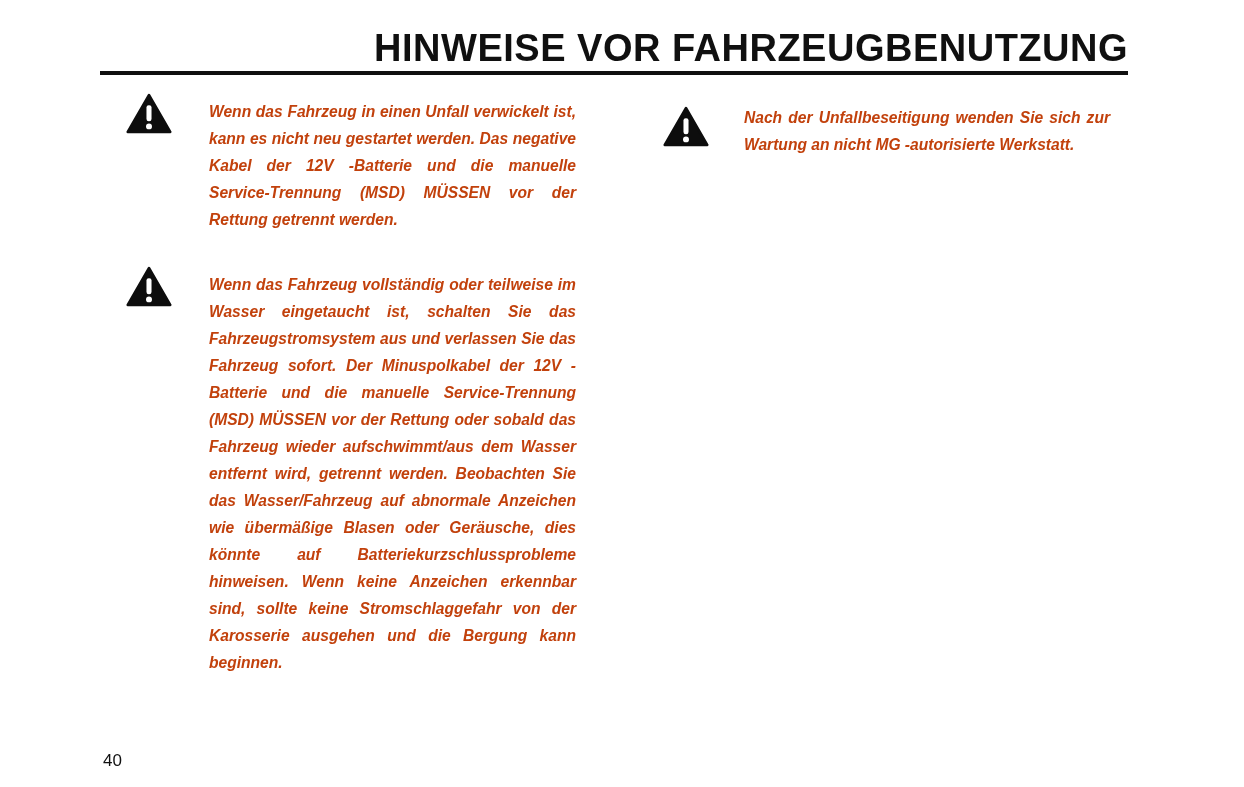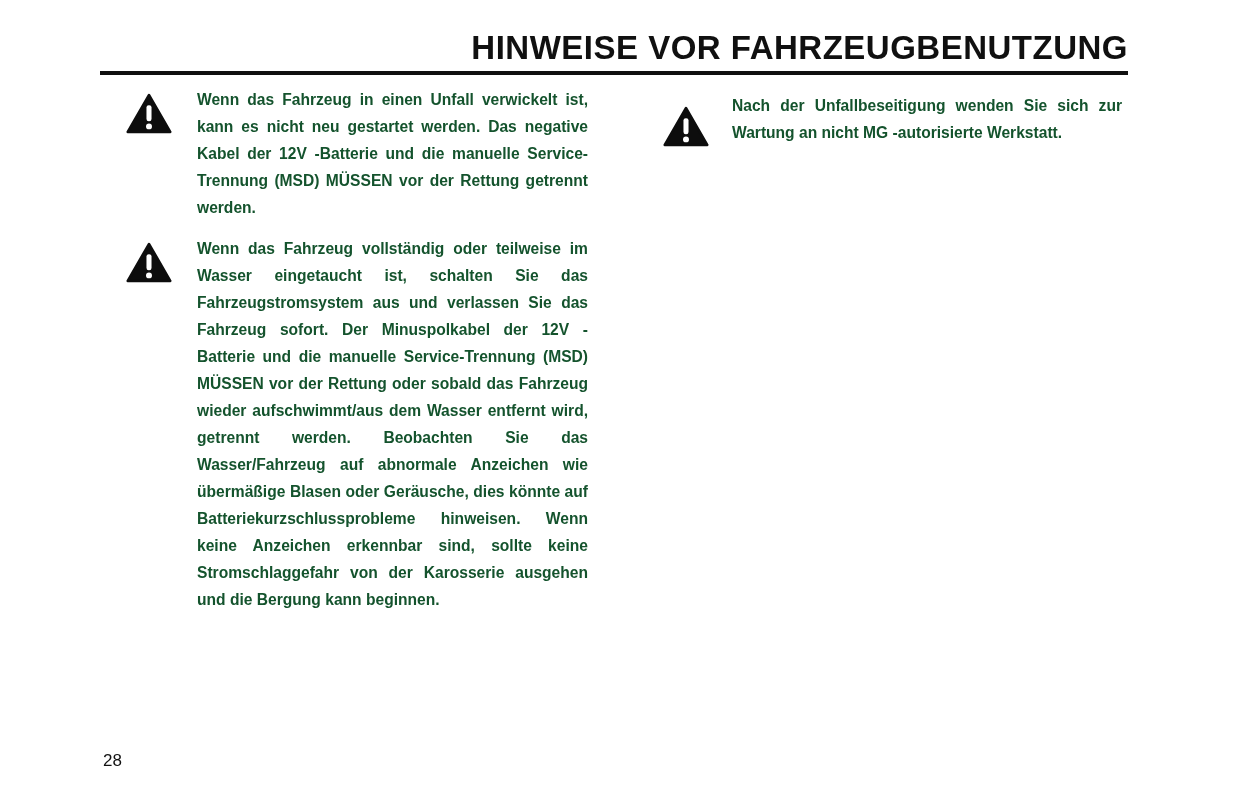--- a/index.html
+++ b/index.html
@@ -26,21 +26,21 @@
     position: absolute;
     left: 100px;
     top: 32px;
     width: 1028px;
     text-align: right;
     border-bottom: 4px solid #101010;
     padding-bottom: 7px;
   }
   .title {
     margin: 0;
-    font-size: 33px;
+    font-size: 38px;
     line-height: 32px;
     font-weight: bold;
     letter-spacing: 0.5px;
     color: #101010;
     font-family: "Liberation Sans", sans-serif;
   }
 
   
   .col { position: absolute; }
   .col-left  { left: 100px; top: 86px; width: 488px; }
@@ -56,27 +56,28 @@
     flex: 0 0 97px;
     display: flex;
     justify-content: center;
     padding-top: 7px;
   }
   .col-right .tri-wrap {
     flex-basis: 92px;
     padding-top: 14px;
   }
   .warning p {
-    margin: 0;
+    margin: 12px;
     flex: 1;
     font-size: 15.6px;
     font-weight: bold;
+    font-style: italic;
     line-height: 27px;
     text-align: justify;
-    color: #14532d;
+    color: #c2410c;
   }
 
   .tri-wrap svg { display: block; }
 
   
   .pagenum {
     position: absolute;
     left: 103px;
     bottom: 16px;
     font-size: 17px;
@@ -128,15 +129,15 @@
           <path d="M50 4 L96 84 L4 84 Z" fill="#0d0d0d" stroke="#0d0d0d" stroke-width="6" stroke-linejoin="round"></path>
           <rect x="44.5" y="26" width="11" height="35" rx="5" fill="#ffffff"></rect>
           <circle cx="50" cy="72" r="6.5" fill="#ffffff"></circle>
         </svg>
       </span>
       <p>Nach der Unfallbeseitigung wenden Sie sich zur Wartung an nicht MG -autorisierte Werkstatt.</p>
     </div>
 
   </div>
 
-  <div class="pagenum">28</div>
+  <div class="pagenum">40</div>
 
 </div>
 
 </body></html>

